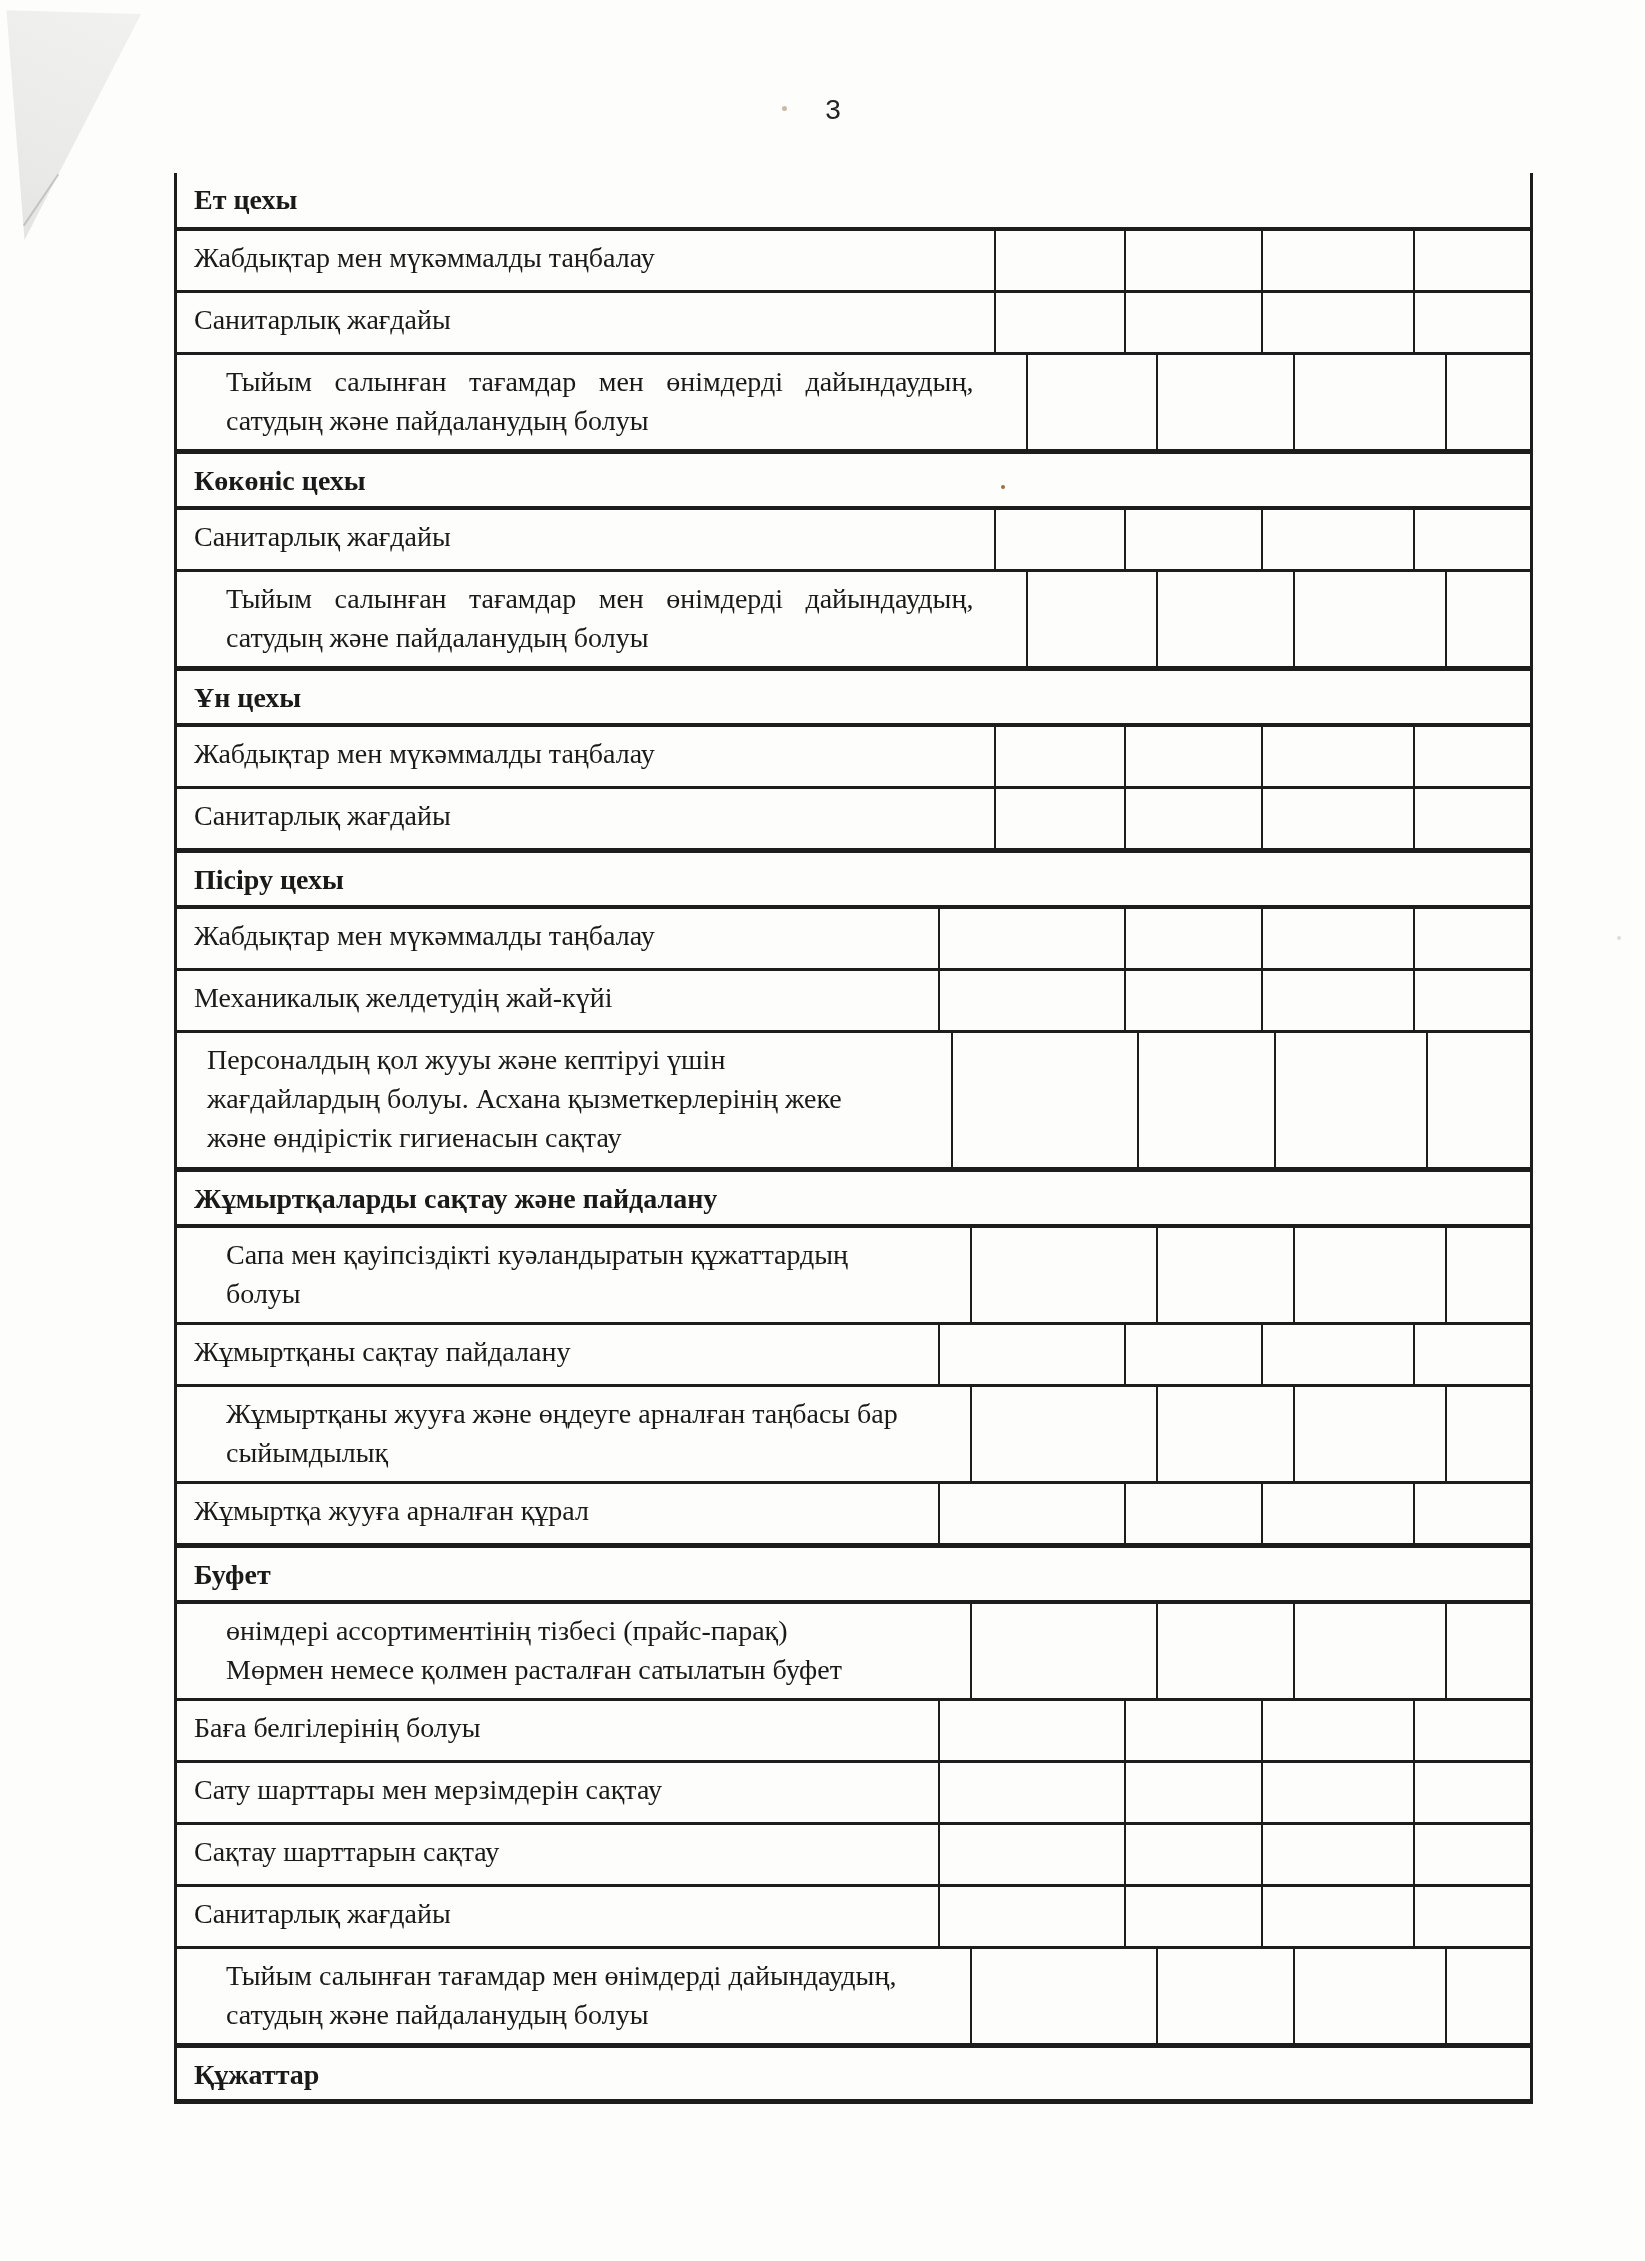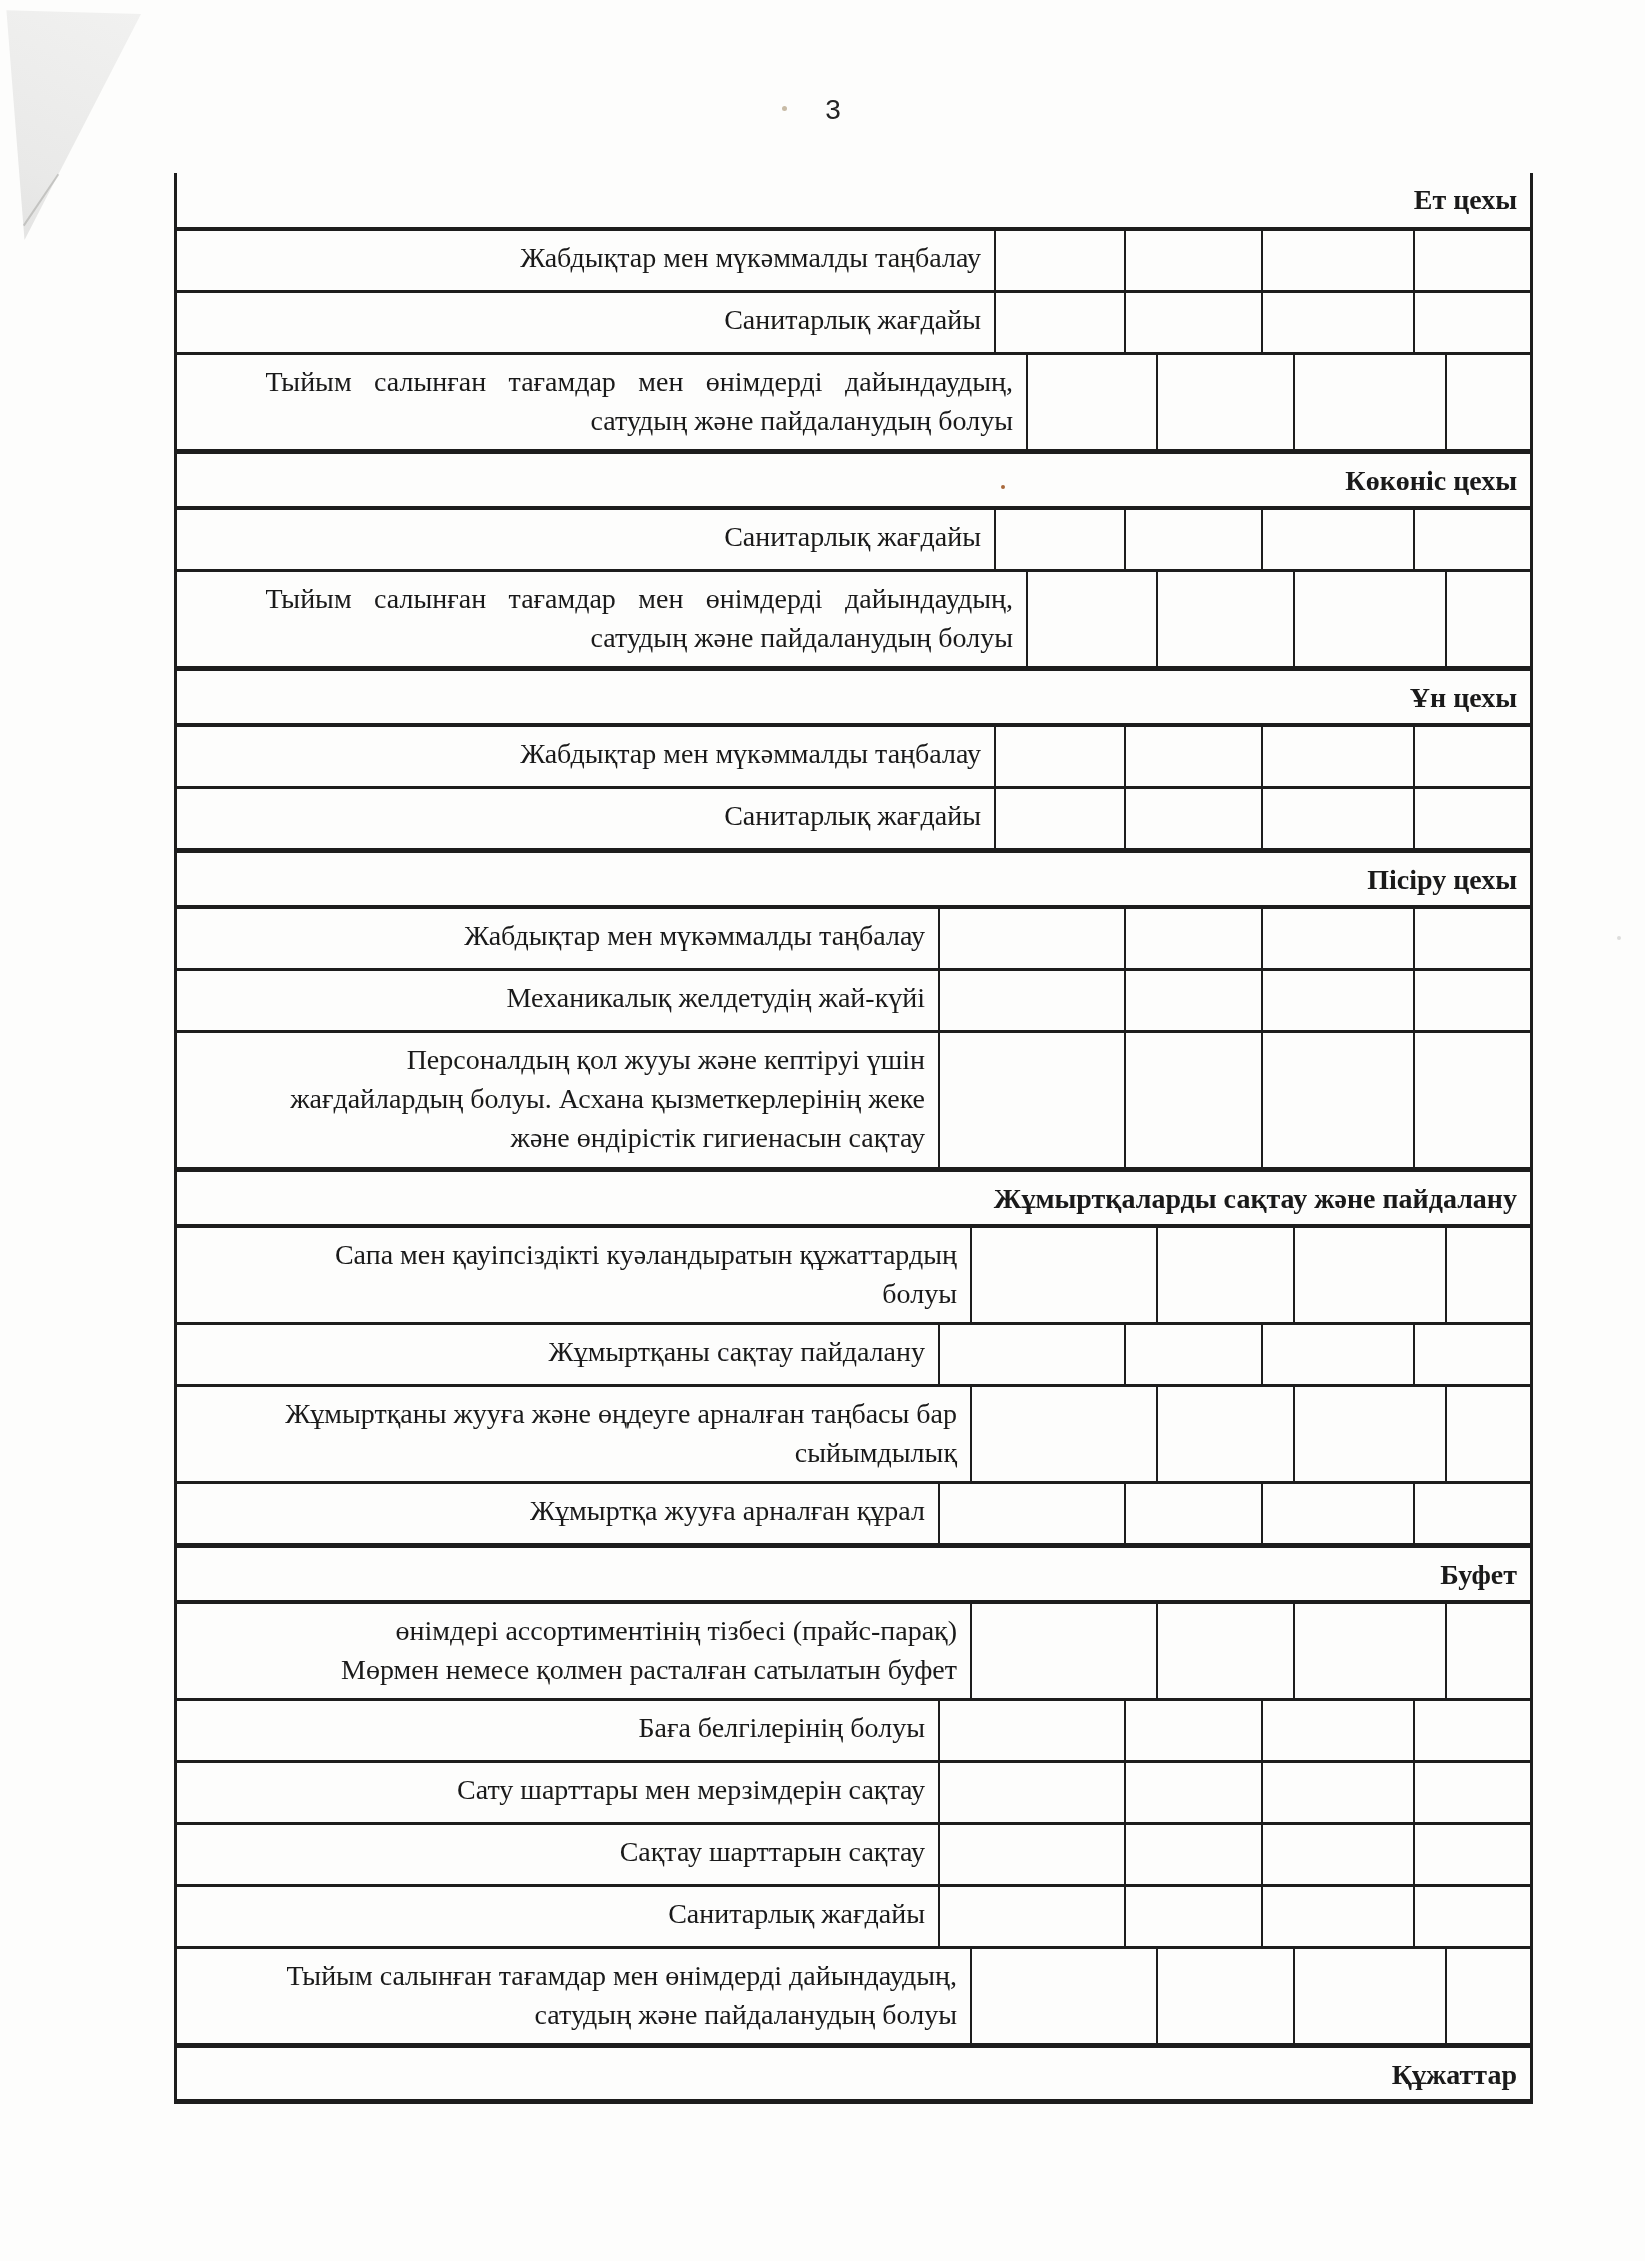--- a/index.html
+++ b/index.html
@@ -57,27 +57,27 @@
     border-bottom: 3.9px solid #1d1d1d;
   }
   .cols-a .row.data { grid-template-columns: 817px 130px 137px 152px 1fr; }
   .cols-b .row.data { grid-template-columns: 761px 186px 137px 152px 1fr; }
   .row.header { grid-template-columns: 1fr; border-bottom-width: 4.5px; min-height: 58px; }
   .sec:not(:first-child) .row.header { border-top: 2.6px solid #1d1d1d; }
   .sec:last-child .row:last-child { border-bottom-width: 5.8px; }
 
   .row.r1 { min-height: 62px; }
   .row.r2 { min-height: 97px; padding-left: 32px; }
-  .row.r3 { min-height: 137px; }
+  .row.r3 { min-height: 137px; padding-left: 13px; }
 
   .cell { box-sizing: border-box; }
   .cell.c { border-left: 2.6px solid #1d1d1d; }
   .cell.main {
     padding: 8.4px 13px 3.9px 17px;
-    font-size: 28px; line-height: 1.38; text-align: right;
+    font-size: 28px; line-height: 1.38;
   }
   .row.header .cell.main { font-weight: 700; }
   .line { display: block; }
   .line.wide { word-spacing: 0.55em; }
 </style>
 </head>
 <body>
 
 <div class="page">
 

